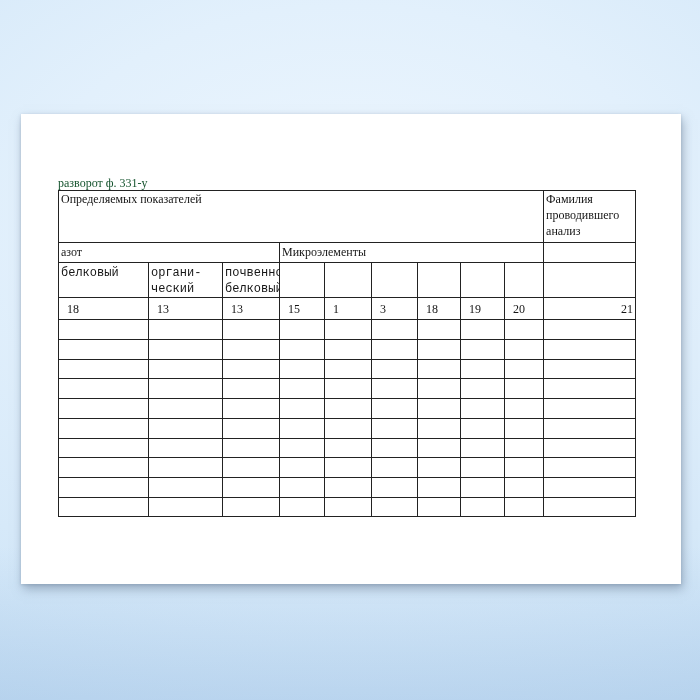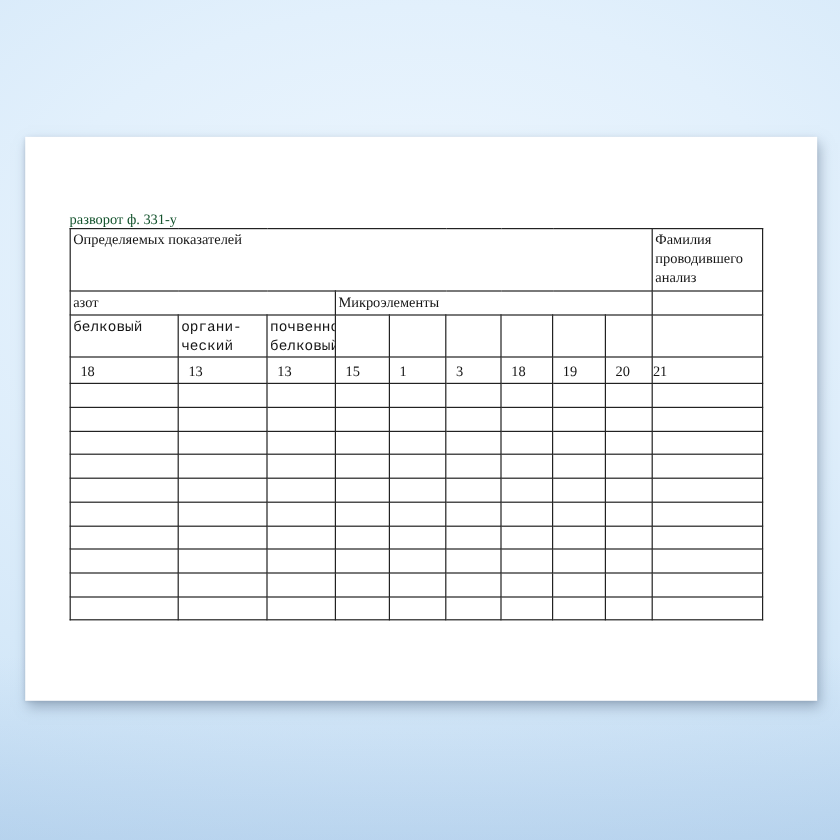--- a/index.html
+++ b/index.html
@@ -52,21 +52,21 @@
   .r2 td { height: 20px; }
   .r3 td { height: 34px; vertical-align: top; padding-top: 2px; }
   .r4 td { height: 22px; }
   .empty-row td { height: 19.7px; }
   .c-indicators { padding: 4px 2px 0 70px; }
   .c-analyst   { padding: 3px 3px 0 4px; margin-left: 20px; }
   .c-azot      { padding-left: 24px; }
   .c-micro     { }
   .sub         { padding-left: 3px; font-family: Liberation Mono, monospace; }
   .r4 td { text-align: left; padding-left: 8px; }
-  .r4 td:last-child { text-align: left; padding-left: 0; }
+  .r4 td:last-child { text-align: right; padding-left: 0; }
 </style>
 </head>
 <body>
 
 <div class="backdrop">
   <div class="paper">
 
     <div class="form-ref">разворот ф. 331-у</div>
 
     <table class="form-table">

